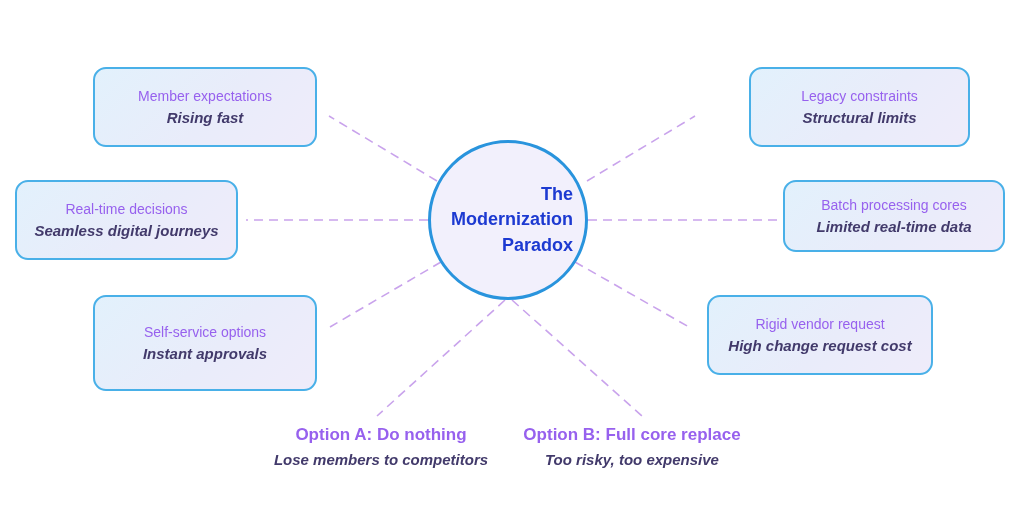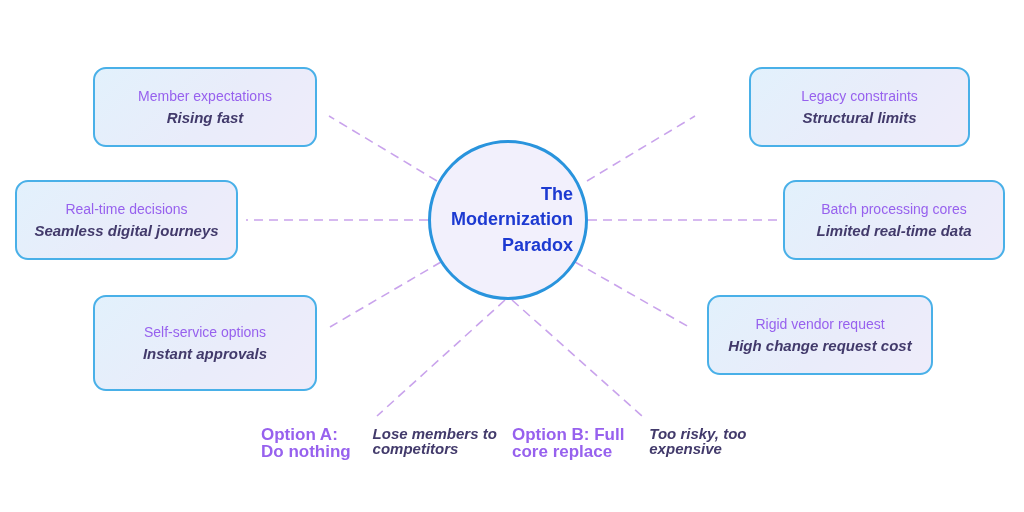--- a/index.html
+++ b/index.html
@@ -62,44 +62,44 @@
   .center-title {
     color: #1d3ad1;
     font-weight: 700;
     font-size: 18px;
     line-height: 1.4;
     width: 130px;
   }
   .option-label {
     position: absolute;
     width: 240px;
-    text-align: left;
+    text-align: center;
     display: flex;
-    flex-direction: row;
+    flex-direction: column;
     gap: 9px;
   }
   .option-title {
     color: #9761ee;
     font-weight: 700;
     font-size: 17px;
     line-height: 1;
   }
   .option-subtitle {
     color: #423a6b;
     font-weight: 700;
     font-style: italic;
     font-size: 15px;
     line-height: 1;
   }
   
   .pos-member   { left: 93px;  top: 67px;  width: 224px; height: 80px; }
   .pos-realtime { left: 15px;  top: 180px; width: 223px; height: 80px; }
   .pos-selfsvc  { left: 93px;  top: 295px; width: 224px; height: 96px; }
   .pos-legacy   { left: 749px; top: 67px;  width: 221px; height: 80px; }
-  .pos-batch    { left: 783px; top: 180px; width: 222px; height: 80px; text-align: right; }
+  .pos-batch    { left: 783px; top: 180px; width: 222px; height: 72px; text-align: right; }
   .pos-rigid    { left: 707px; top: 295px; width: 226px; height: 80px; }
   .pos-optionA  { left: 261px; top: 426px; }
   .pos-optionB  { left: 512px; top: 426px; }
 </style>
 </head>
 <body>
 
 <div class="canvas">
 
   <svg class="connectors" viewBox="0 0 1024 512" xmlns="http://www.w3.org/2000/svg">

